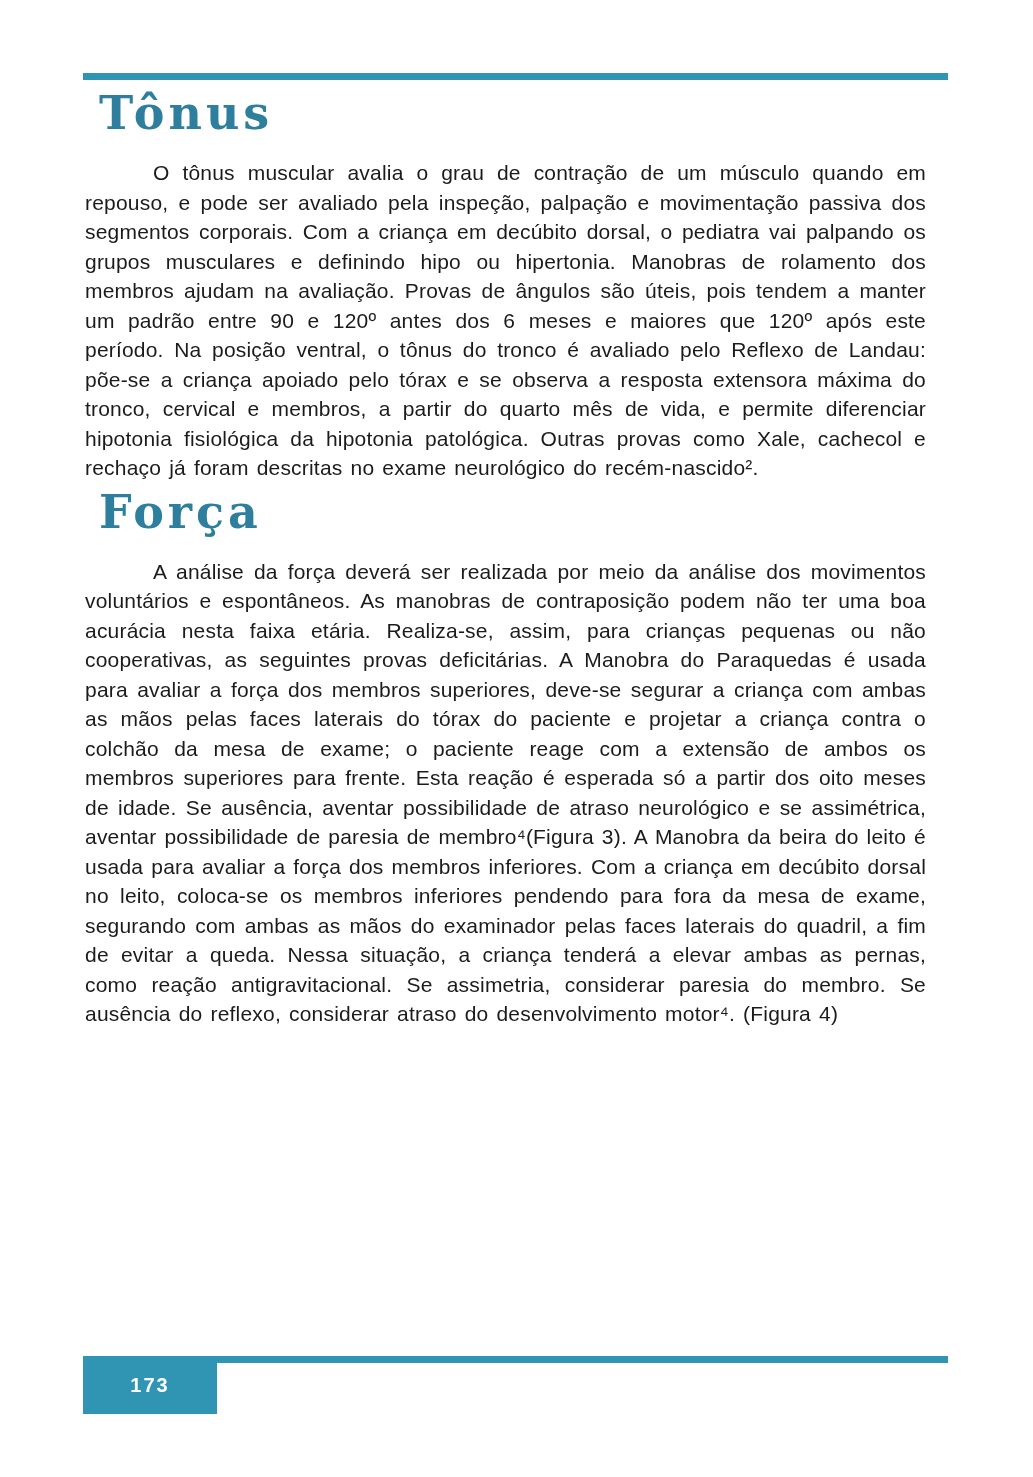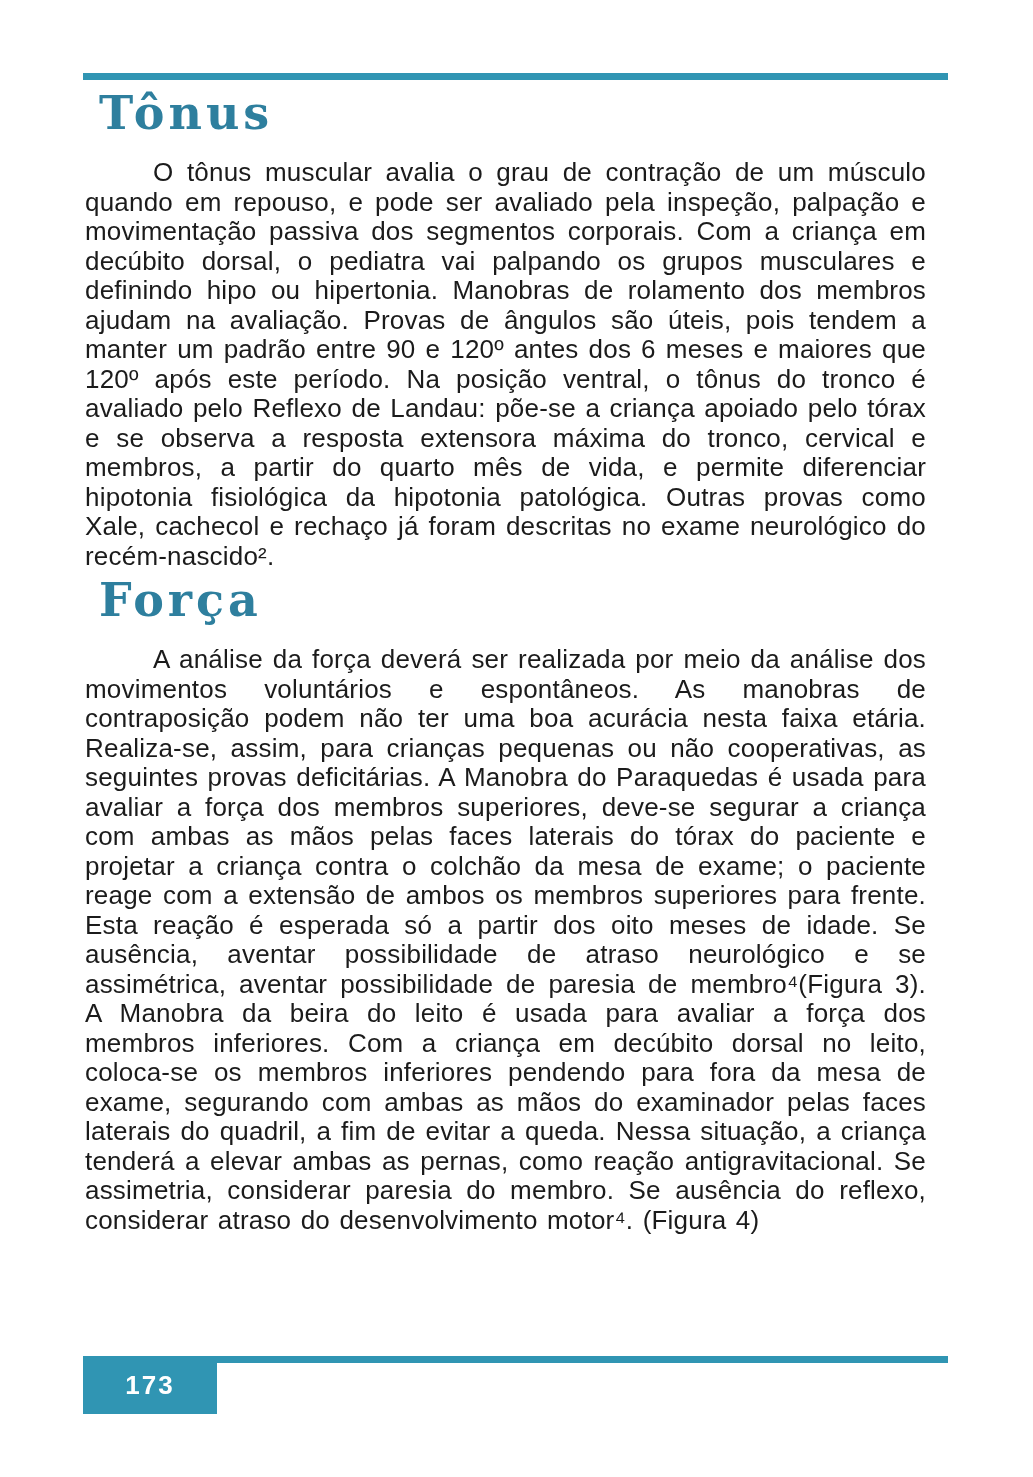--- a/index.html
+++ b/index.html
@@ -38,41 +38,41 @@
     font-size:46px;
     line-height:58px;
     letter-spacing:4px;
     color:var(--heading);
     margin:0 0 16px 14px;
   }
   .section-heading.second{
   }
   .section-paragraph{
     margin:0;
-    font-size:26px;
+    font-size:21px;
     line-height:29.5px;
     color:var(--text);
     text-align:justify;
     text-indent:68px;
     word-spacing:2px;
     letter-spacing:0.2px;
   }
   .page-badge{
     position:absolute;
     left:83px;
     top:1356px;
     width:134px;
     height:58px;
     background:var(--accent);
     color:#ffffff;
     display:flex;
     align-items:center;
     justify-content:center;
     font-weight:bold;
-    font-size:26px;
+    font-size:20px;
     letter-spacing:2px;
   }
 </style>
 </head>
 <body>
 
 <div class="page">
 
   <div class="rule rule-top"></div>
 

